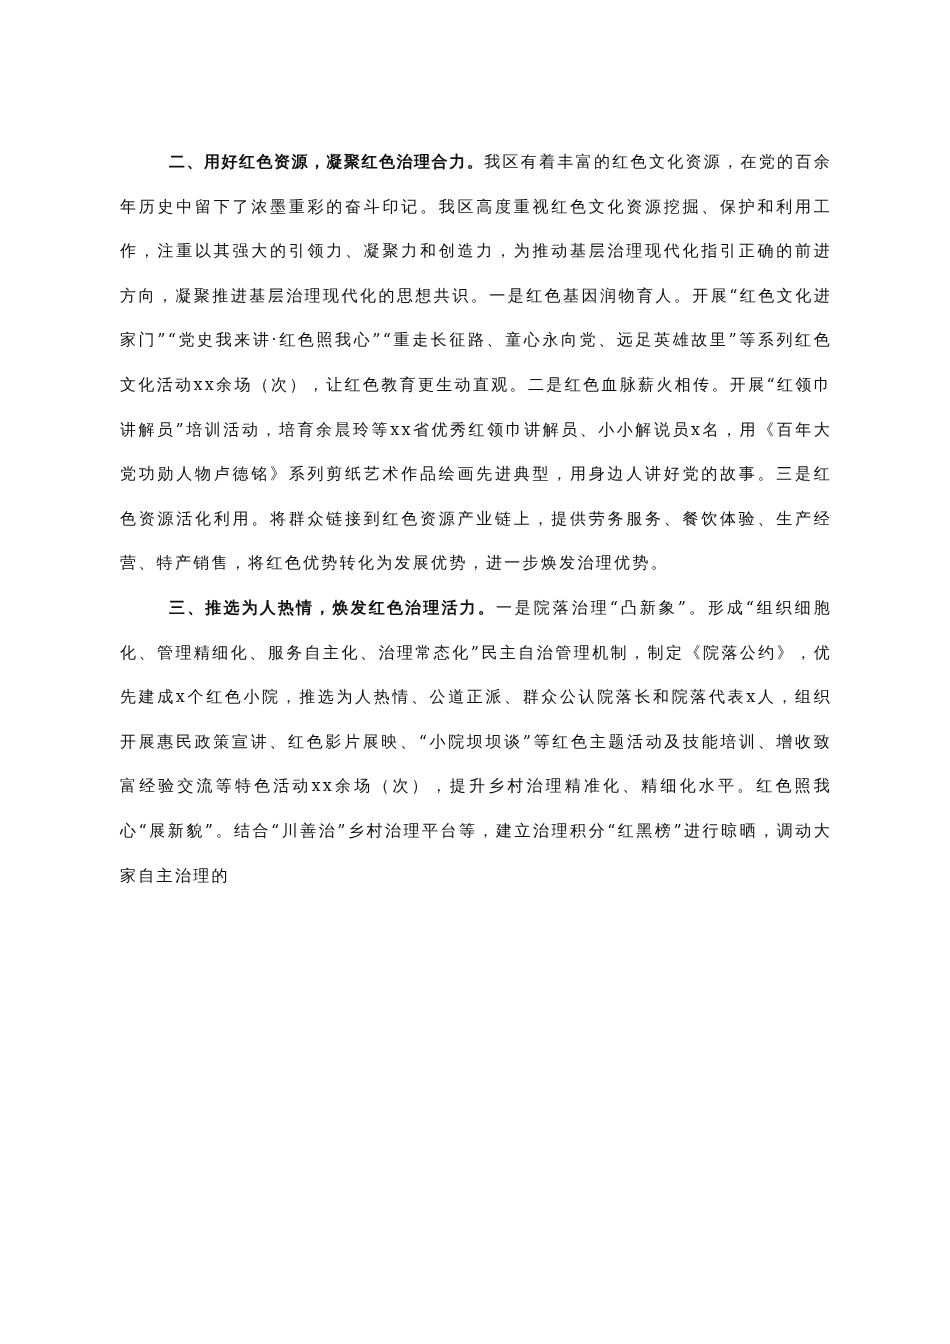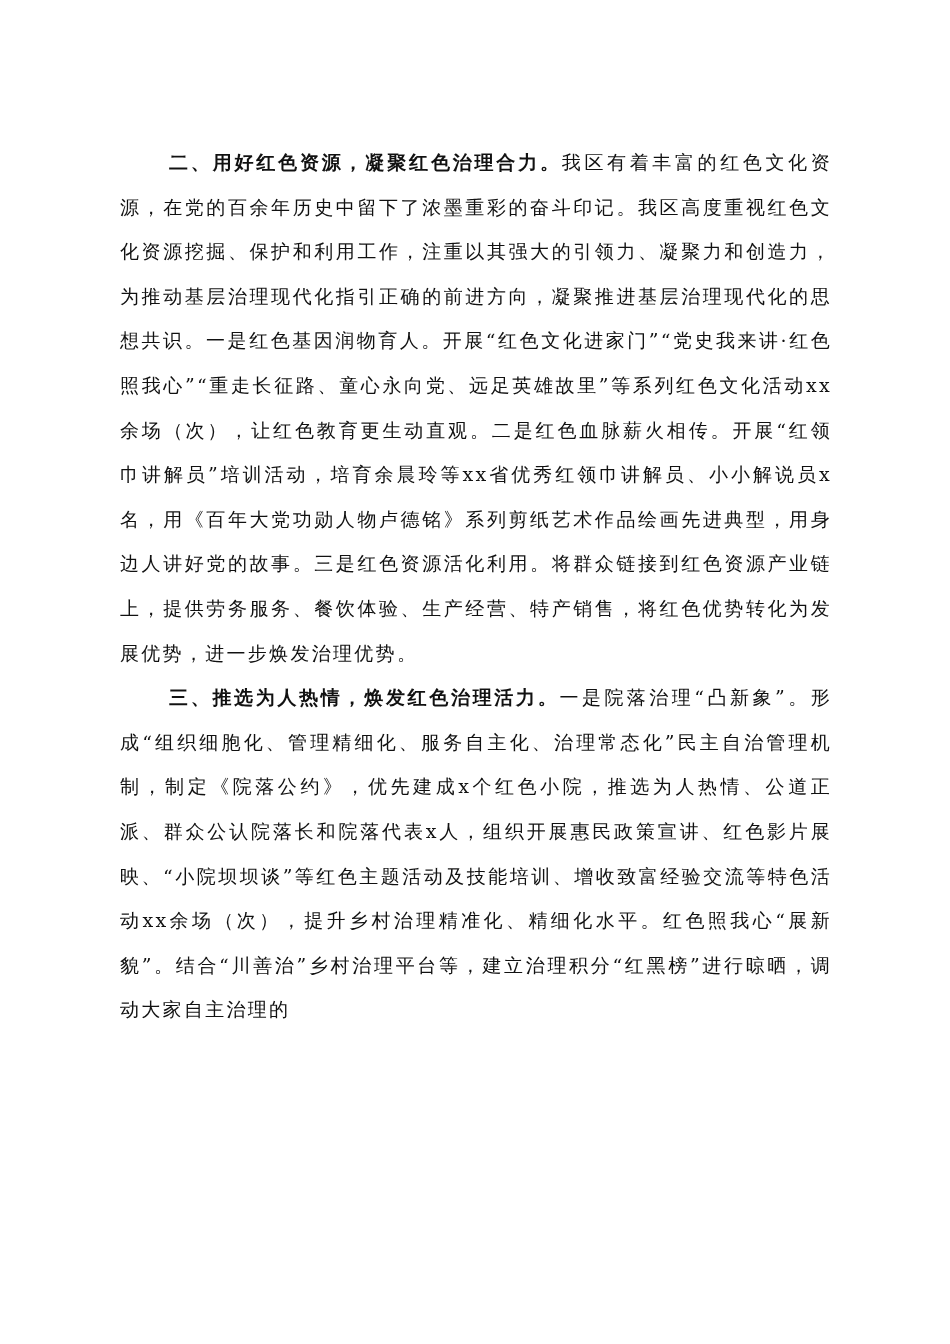--- a/index.html
+++ b/index.html
@@ -3,21 +3,21 @@
 <meta charset="utf-8">
 <style>
   html, body { margin: 0; padding: 0; background: #ffffff; }
   body { width: 950px; height: 1344px; position: relative; overflow: hidden; }
   .page {
     position: absolute;
     left: 120px;
     top: 140px;
     width: 712px;
     font-family: "DejaVu Serif", "Liberation Serif", serif;
-    font-size: 19px;
+    font-size: 16px;
     line-height: 44.6px;
     color: #111111;
     letter-spacing: 2.3px;
   }
   .para {
     margin: 0;
     text-indent: 49px;
     text-align: justify;
     text-align-last: left;
   }

